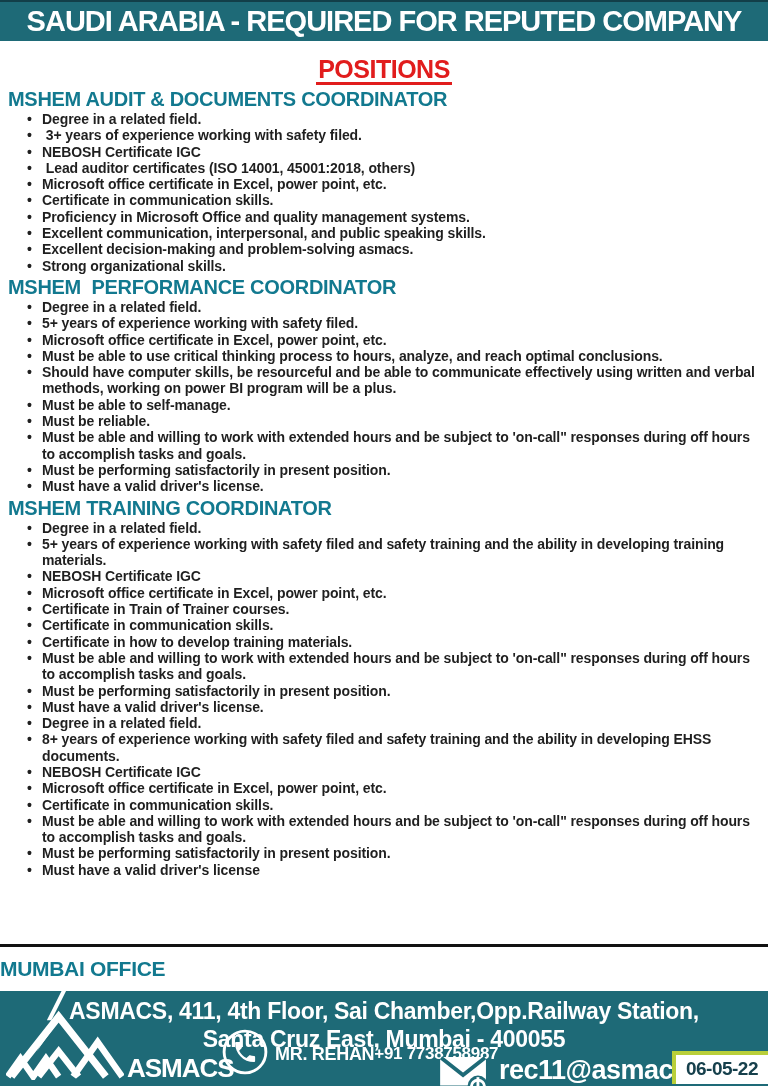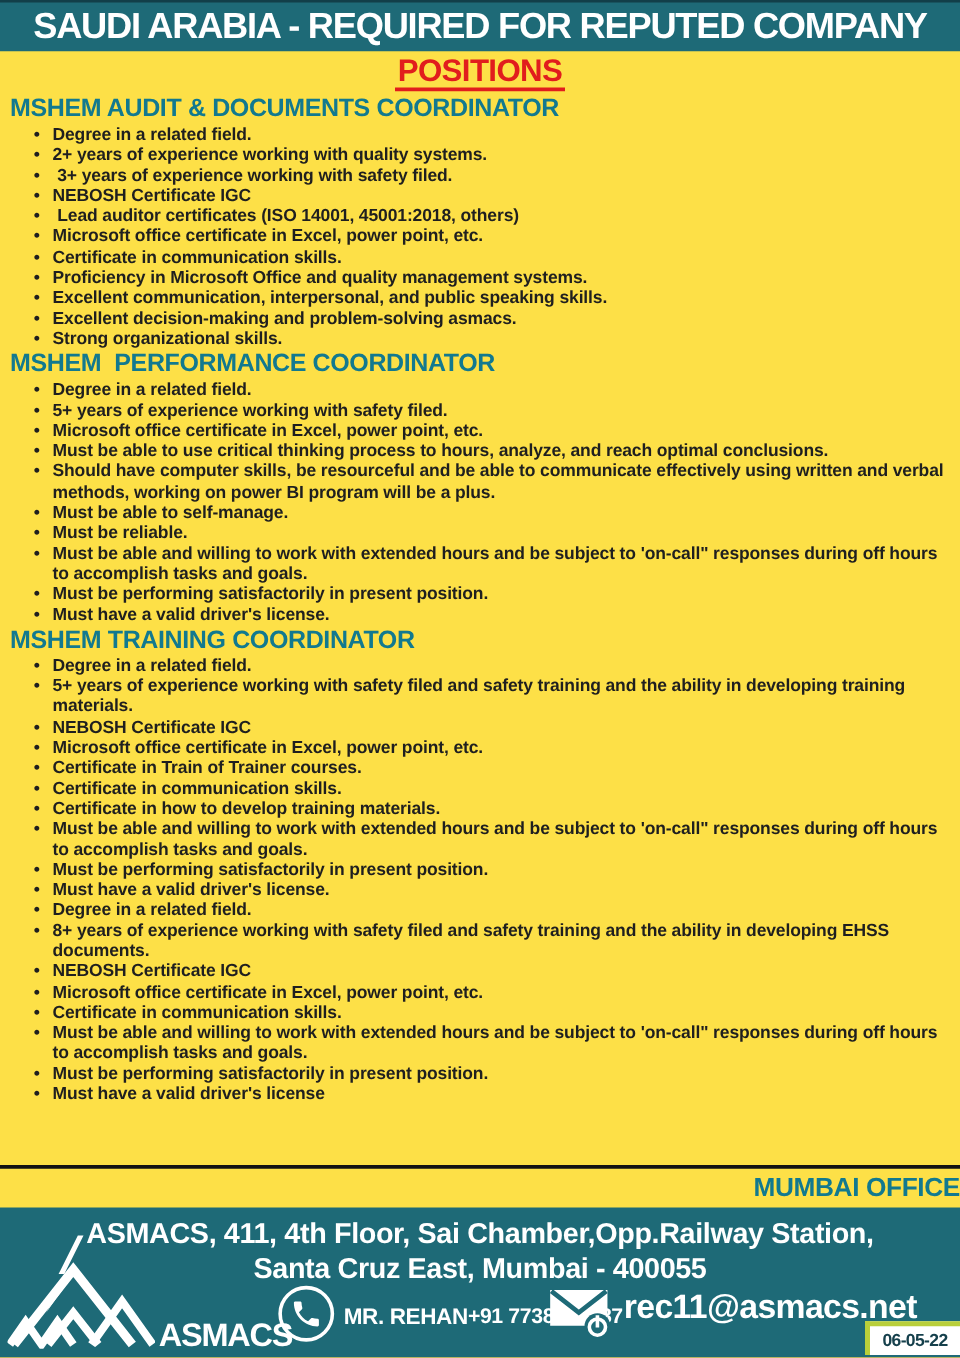--- a/index.html
+++ b/index.html
@@ -2,55 +2,55 @@
 <html style="--teal: #1e6a77; --heading_teal: #12798f; --red: #e11d1d; --text: #1f1f1f; --date_text: #16404c; --date_border: #b9cf3a; --rule: #121212;"><head>
 <meta charset="utf-8">
 <style>
   :root{
     --teal:#1e6a77; --heading_teal:#12798f; --red:#e11d1d; --text:#1f1f1f;
     --date_text:#16404c; --date_border:#b9cf3a; --rule:#121212; --white:#ffffff;
   }
   *{box-sizing:border-box; margin:0; padding:0;}
   body{background:#888; font-family:"Liberation Sans", sans-serif;}
   .poster{
-    width:768px; height:1086px; background:#fde047; margin:0 auto;
+    width:768px; height:1086px; background:#ffffff; margin:0 auto;
     display:flex; flex-direction:column; overflow:hidden; font-weight:700;
   }
   
   .top-banner{
     height:41px; background:var(--teal); border-top:2px solid #123f49;
     display:flex; align-items:center; justify-content:center; flex:0 0 auto;
   }
   .top-banner-text{
     color:#fff; font-size:29px; letter-spacing:-1px; white-space:nowrap;
   }
   
   .positions-title{ text-align:center; margin:3px 0 1px; flex:0 0 auto;}
   .positions-title span{
     color:var(--red); font-size:25px; letter-spacing:-0.5px;
-    border-bottom:3px solid var(--red); padding:0 2px; display:inline-block; line-height:26px;
+    border-bottom:3px solid var(--red); padding:0 2px; display:inline-block; line-height:26px;margin-top:12px;
   }
   
   .sections{ padding:0 4px 0 8px; height:858px; overflow:hidden; flex:0 0 auto;}
   .job-heading{
     color:var(--heading_teal); font-size:20px; line-height:22px;
     letter-spacing:-0.3px; margin:2px 0 1px; white-space:pre-wrap;
   }
   .job-bullets{ list-style:none; }
   .job-bullet{
     position:relative; padding-left:34px; color:var(--text);
     font-size:14px; line-height:16.3px; letter-spacing:-0.1px; white-space:pre-wrap;
   }
   .job-bullet::before{
     content:"\2022"; position:absolute; left:19px; top:0; color:var(--text);
   }
   
   .rule{ height:3px; background:var(--rule); flex:0 0 auto;}
   .office-strip{
-    height:31px; display:flex; align-items:center; justify-content:flex-end; flex:0 0 auto;
+    height:44px; display:flex; align-items:center; justify-content:flex-start; flex:0 0 auto;
   }
   .office-strip span{ color:var(--heading_teal); font-size:21px; letter-spacing:-0.3px;}
   .bottom-banner{
     background:var(--teal); flex:1 1 auto; position:relative; color:#fff;
   }
   .addr{ text-align:center; font-size:23px; line-height:28px; letter-spacing:-0.3px;}
   .addr.first{ padding-top:6px;}
   .logo{
     position:absolute; left:6px; bottom:2px; display:flex; align-items:flex-end; gap:3px;
   }
@@ -60,21 +60,21 @@
   }
   .phone-lines{ display:flex; }
   .contact-name{ font-size:18px; line-height:21px; letter-spacing:-0.3px;}
   .contact-phone{ font-size:17px; line-height:20px; letter-spacing:-0.3px;}
   .email-group{
     position:absolute; left:438px; top:64px; display:flex; align-items:flex-start; gap:9px;
   }
   .email-text{ font-size:27px; letter-spacing:-0.5px;}
   .date-box{
     position:absolute; right:0; bottom:2px; background:#fff; color:var(--date_text);
-    font-size:14px; letter-spacing:-0.5px; padding:3px 10px 4px;
+    font-size:19px; letter-spacing:-0.5px; padding:3px 10px 4px;
     border-top:4px solid var(--date_border); border-left:4px solid var(--date_border);
   }
 </style>
 </head>
 <body>
 
 <div class="poster">
 
   <header class="top-banner">
     <div class="top-banner-text">SAUDI ARABIA - REQUIRED FOR REPUTED COMPANY</div>
@@ -82,21 +82,20 @@
 
   <div class="positions-title">
     <span>POSITIONS</span>
   </div>
 
   <div class="sections" id="sections">
     <section class="job-section">
       <h2 class="job-heading">MSHEM AUDIT &amp; DOCUMENTS COORDINATOR</h2>
       <ul class="job-bullets">
           <li class="job-bullet">Degree in a related field.</li>
-          <li class="job-bullet">2+ years of experience working with quality systems.</li>
           <li class="job-bullet"> 3+ years of experience working with safety filed.</li>
           <li class="job-bullet">NEBOSH Certificate IGC</li>
           <li class="job-bullet"> Lead auditor certificates (ISO 14001, 45001:2018, others)</li>
           <li class="job-bullet">Microsoft office certificate in Excel, power point, etc.</li>
           <li class="job-bullet">Certificate in communication skills.</li>
           <li class="job-bullet">Proficiency in Microsoft Office and quality management systems.</li>
           <li class="job-bullet">Excellent communication, interpersonal, and public speaking skills.</li>
           <li class="job-bullet">Excellent decision-making and problem-solving asmacs.</li>
           <li class="job-bullet">Strong organizational skills.</li>
         </ul>

